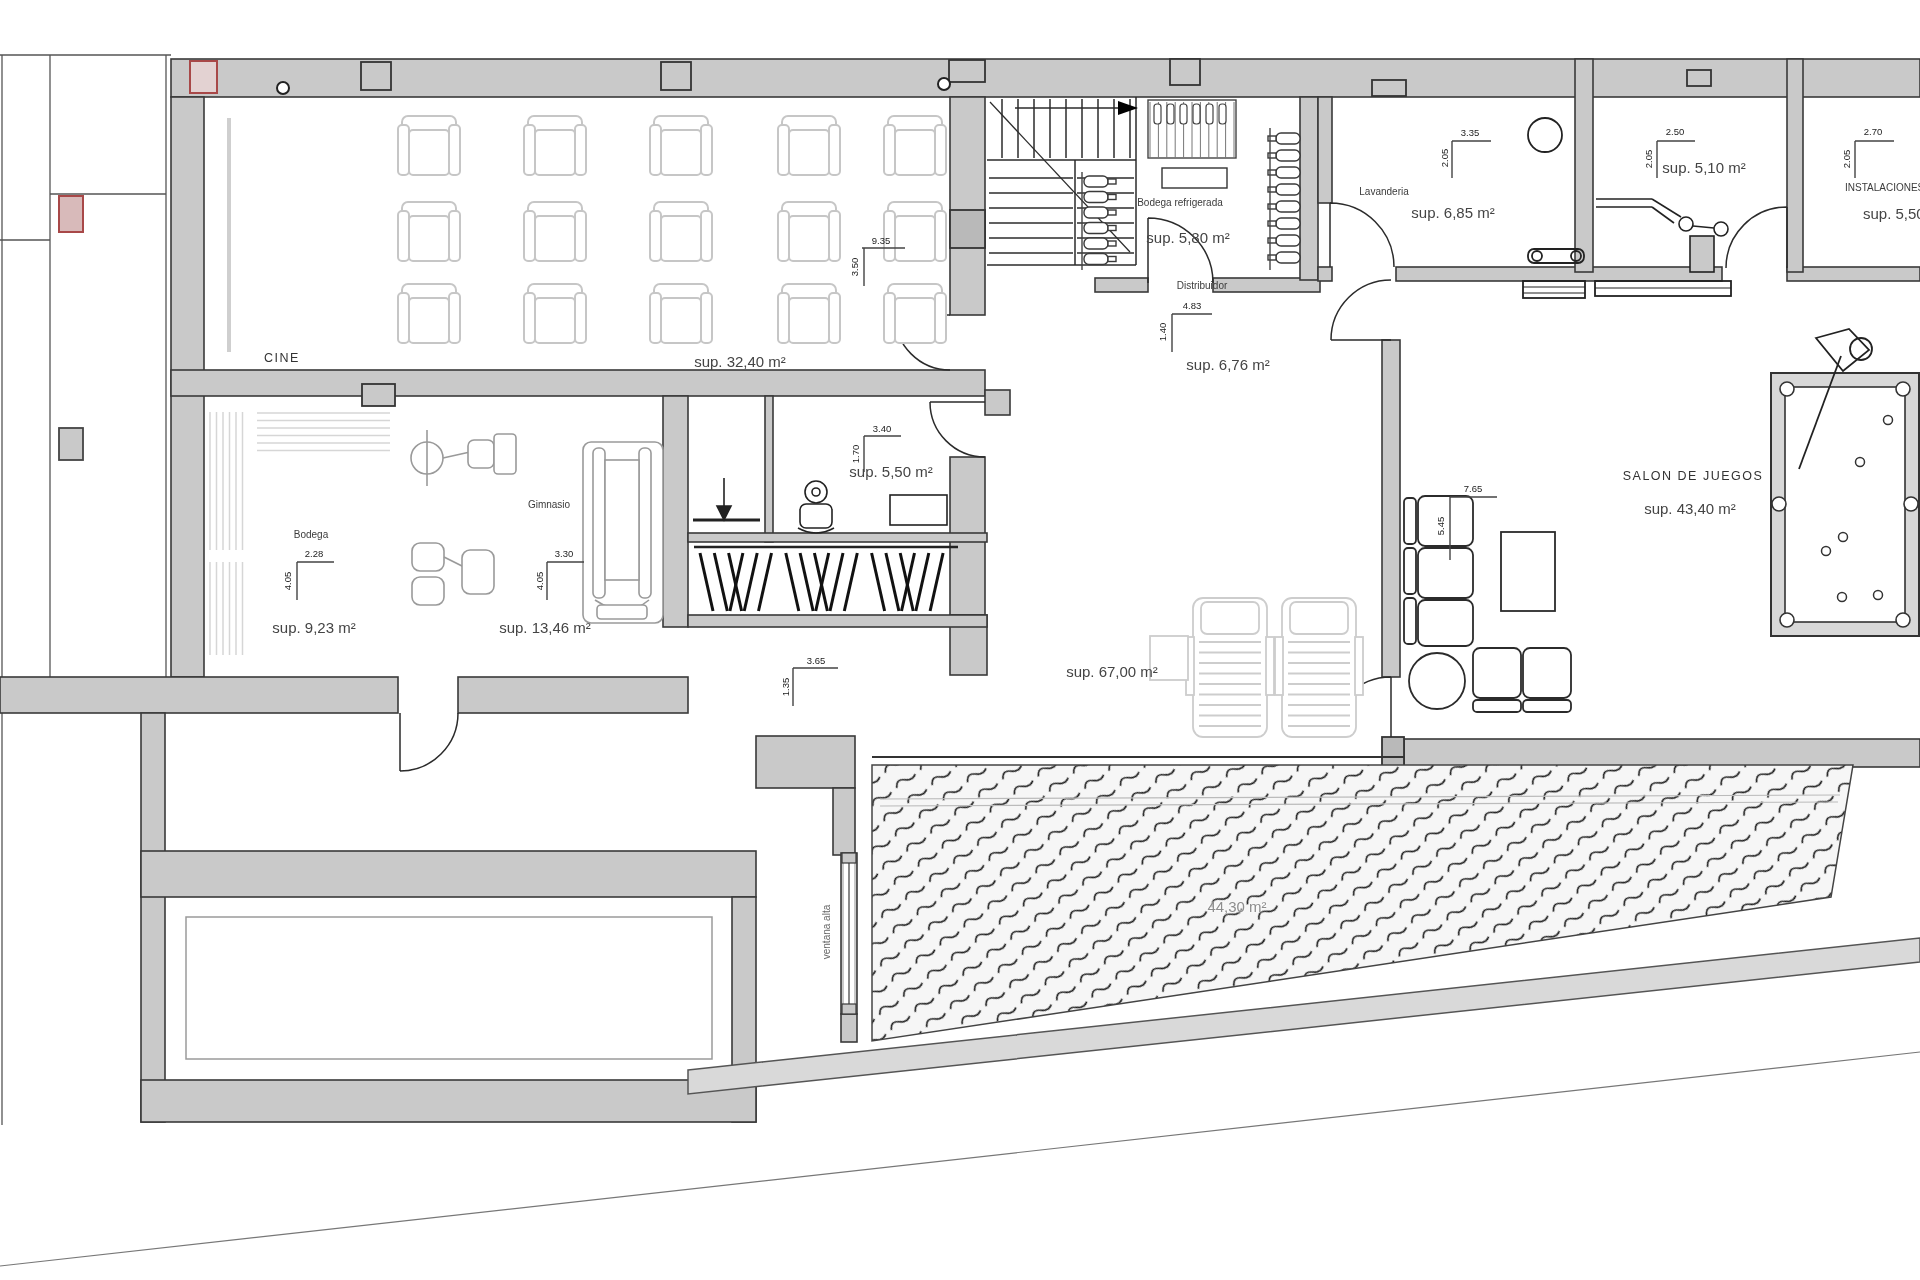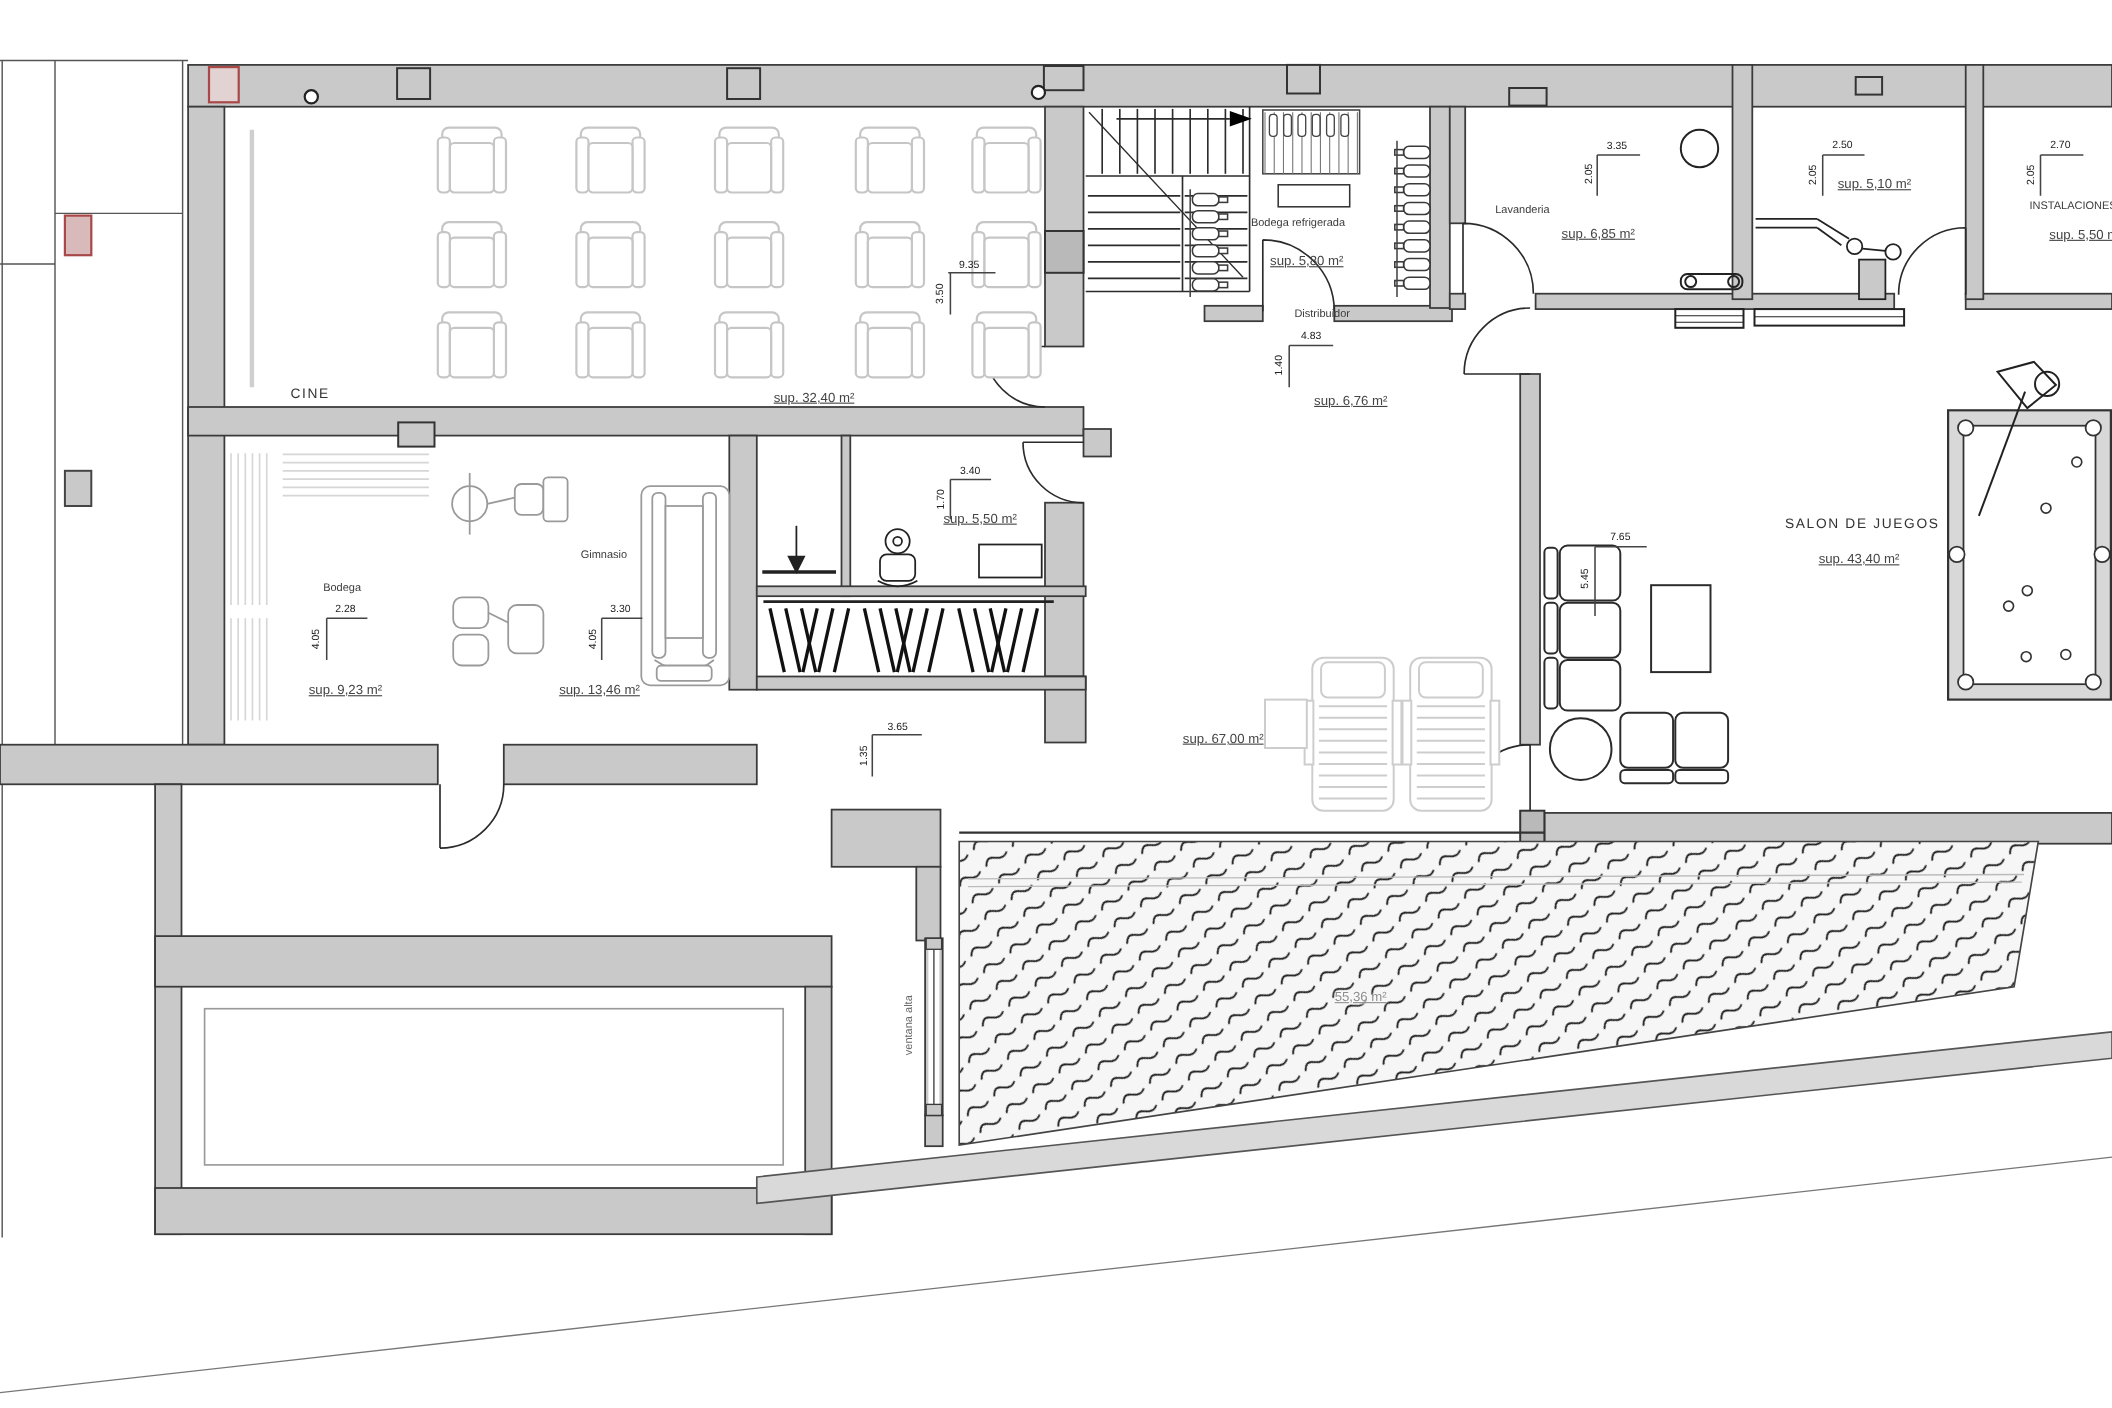--- a/index.html
+++ b/index.html
@@ -2,21 +2,21 @@
 <html><head>
 <meta charset="utf-8">
 <style>
   html,body{margin:0;padding:0;background:#fff;}
   #plan{position:relative;width:1920px;height:1280px;overflow:hidden;background:#ffffff;
         font-family:"Liberation Sans", sans-serif;}
   #plan svg{position:absolute;left:0;top:0;}
   .lbl{position:absolute;font-size:10px;color:#3b3b3b;white-space:nowrap;
        transform:translate(-50%,-50%);line-height:1;}
   .big{font-size:12.5px;letter-spacing:1.5px;color:#333;}
-  .area{font-size:12px;color:#444;text-decoration:underline;}
+  .area{font-size:15px;color:#444;}
   .dim{font-size:9.5px;color:#222;}
   .rot{transform:translate(-50%,-50%) rotate(-90deg);}
   .faint{color:#8d8d8d;text-shadow:0 0 3px #fff,0 0 3px #fff;}
   .leftA{transform:translate(0,-50%);}
   .vent{font-size:10px;color:#666;}
 </style>
 </head>
 <body>
 
 <div id="plan">
@@ -450,21 +450,21 @@
 
 <div class="lbl big" style="left:1693px;top:476px">SALON DE JUEGOS</div>
 <div class="lbl area" style="left:1690px;top:508px">sup. 43,40 m²</div>
 <div class="lbl dim" style="left:1473px;top:489px">7.65</div>
 <div class="lbl dim rot" style="left:1441px;top:526px">5.45</div>
 
 <div class="lbl area" style="left:1112px;top:671px">sup. 67,00 m²</div>
 <div class="lbl dim" style="left:816px;top:661px">3.65</div>
 <div class="lbl dim rot" style="left:786px;top:687px">1.35</div>
 
-<div class="lbl area faint" style="left:1237px;top:906px">55,36 m²</div>
+<div class="lbl area faint" style="left:1237px;top:906px">44,30 m²</div>
 <div class="lbl vent rot" style="left:827px;top:932px">ventana alta</div>
 
 <svg width="1920" height="1280" viewBox="0 0 1920 1280" style="pointer-events:none">
   <g stroke="#444" stroke-width="1.4" fill="none">
     <path d="M862,248 H905 M864,248 V286"></path>
     <path d="M297,562 H334 M297,562 V600"></path>
     <path d="M547,562 H584 M547,562 V600"></path>
     <path d="M864,436 H901 M864,436 V472"></path>
     <path d="M1172,314 H1212 M1172,314 V352"></path>
     <path d="M1452,141 H1491 M1452,141 V178"></path>

